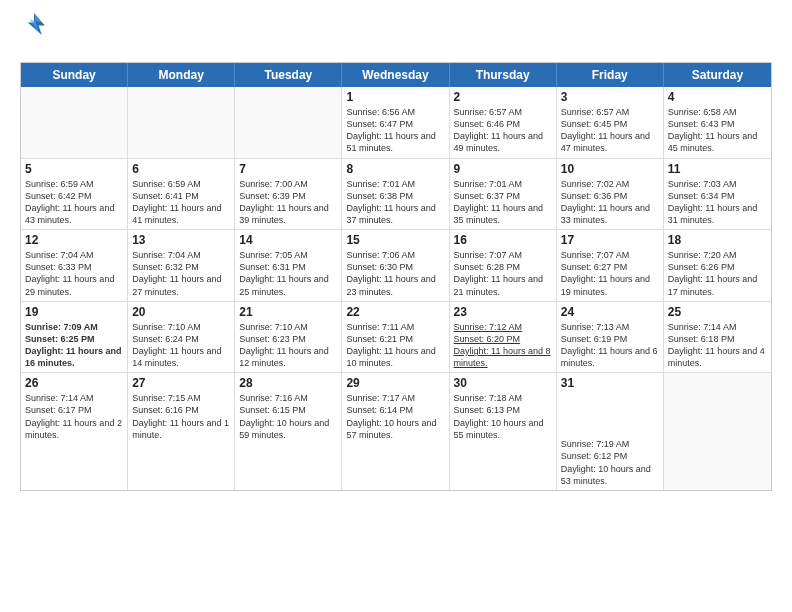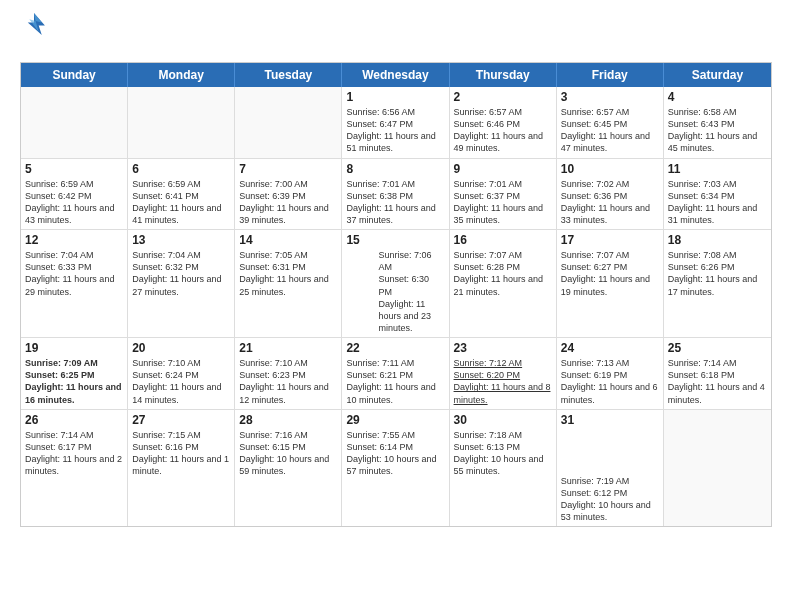--- a/index.html
+++ b/index.html
@@ -226,39 +226,39 @@
 Daylight: 11 hours and 27 minutes.</div>
           </div>
           <div class="cal-cell">
             <span class="day-num">14</span>
             <div class="cell-text" style="white-space: pre-line;">Sunrise: 7:05 AM
 Sunset: 6:31 PM
 Daylight: 11 hours and 25 minutes.</div>
           </div>
           <div class="cal-cell">
             <span class="day-num">15</span>
-            <div class="cell-text" style="white-space: pre-line; margin-left: 32px;">Sunrise: 7:06 AM
+            <div class="cell-text" style="white-space: pre-line;">Sunrise: 7:06 AM
 Sunset: 6:30 PM
 Daylight: 11 hours and 23 minutes.</div>
           </div>
           <div class="cal-cell">
             <span class="day-num">16</span>
             <div class="cell-text" style="white-space: pre-line;">Sunrise: 7:07 AM
 Sunset: 6:28 PM
 Daylight: 11 hours and 21 minutes.</div>
           </div>
           <div class="cal-cell">
             <span class="day-num">17</span>
             <div class="cell-text" style="white-space: pre-line;">Sunrise: 7:07 AM
 Sunset: 6:27 PM
 Daylight: 11 hours and 19 minutes.</div>
           </div>
           <div class="cal-cell">
             <span class="day-num">18</span>
-            <div class="cell-text" style="white-space: pre-line;">Sunrise: 7:08 AM
+            <div class="cell-text" style="white-space: pre-line;">Sunrise: 7:20 AM
 Sunset: 6:26 PM
 Daylight: 11 hours and 17 minutes.</div>
           </div>
         </div>
         <div class="cal-row">
           <div class="cal-cell">
             <span class="day-num">19</span>
             <div class="cell-text" style="white-space: pre-line; font-weight: bold;">Sunrise: 7:09 AM
 Sunset: 6:25 PM
 Daylight: 11 hours and 16 minutes.</div>
@@ -314,21 +314,21 @@
 Daylight: 11 hours and 1 minute.</div>
           </div>
           <div class="cal-cell">
             <span class="day-num">28</span>
             <div class="cell-text" style="white-space: pre-line;">Sunrise: 7:16 AM
 Sunset: 6:15 PM
 Daylight: 10 hours and 59 minutes.</div>
           </div>
           <div class="cal-cell">
             <span class="day-num">29</span>
-            <div class="cell-text" style="white-space: pre-line;">Sunrise: 7:55 AM
+            <div class="cell-text" style="white-space: pre-line;">Sunrise: 7:17 AM
 Sunset: 6:14 PM
 Daylight: 10 hours and 57 minutes.</div>
           </div>
           <div class="cal-cell">
             <span class="day-num">30</span>
             <div class="cell-text" style="white-space: pre-line;">Sunrise: 7:18 AM
 Sunset: 6:13 PM
 Daylight: 10 hours and 55 minutes.</div>
           </div>
           <div class="cal-cell">

